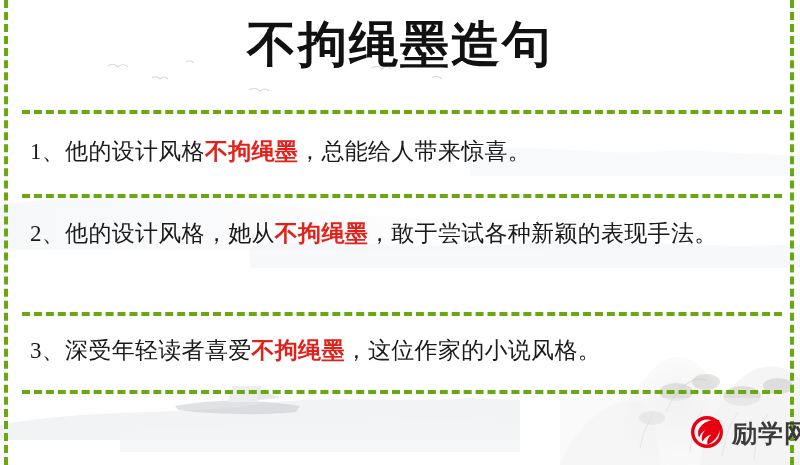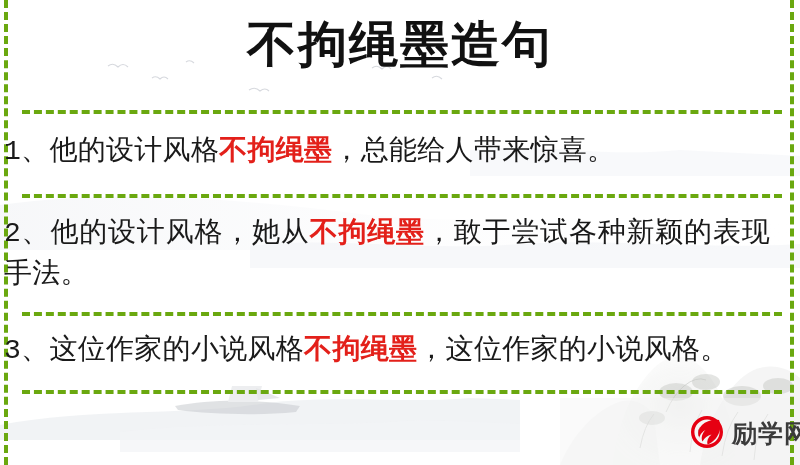--- a/index.html
+++ b/index.html
@@ -76,26 +76,26 @@
     border-top: 4px dashed #6aa80f;
     z-index: 4;
   }
   .d1 { top: 110px; }
   .d2 { top: 194px; }
   .d3 { top: 312px; }
   .d4 { top: 390px; }
 
   .sentence {
     position: absolute;
-    left: 4px;
+    left: 30px;
     width: 766px;
-    font-size: 28px;
+    font-size: 23px;
     line-height: 41px;
     color: #1a1a1a;
-    font-family: Liberation Mono, monospace;
+    font-family: Liberation Serif, serif;
     text-align: justify;
     letter-spacing: 0.3px;
   }
   .s1 { top: 131px; }
   .s2 { top: 213px; }
   .s3 { top: 330px; }
 
   .hl {
     color: #e3201a;
     font-weight: bold;
@@ -208,21 +208,21 @@
 
     <div class="divider d2"></div>
 
     <div class="sentence s2">
       <span>2、</span><span>他的设计风格，她从</span><span class="hl">不拘绳墨</span><span>，敢于尝试各种新颖的表现手法。</span>
     </div>
 
     <div class="divider d3"></div>
 
     <div class="sentence s3">
-      <span>3、</span><span>这位作家的小说风格</span><span class="hl">不拘绳墨</span><span>，这位作家的小说风格。</span>
+      <span>3、</span><span>深受年轻读者喜爱</span><span class="hl">不拘绳墨</span><span>，这位作家的小说风格。</span>
     </div>
 
     <div class="divider d4"></div>
 
     <div class="logo">
       <span class="logo-mark">
         <svg viewBox="0 0 38 38" xmlns="http://www.w3.org/2000/svg">
           <path d="M19 2 C 10.2 2 3 9.2 3 18 C 3 26.8 10.2 34 19 34 C 27.8 34 35 26.8 35 18 C 35 9.2 27.8 2 19 2 Z
                    M19 5.4 C 25.9 5.4 31.6 11.1 31.6 18 C 31.6 24.9 25.9 30.6 19 30.6 C 12.1 30.6 6.4 24.9 6.4 18
                    C 6.4 11.1 12.1 5.4 19 5.4 Z" fill="#e60012"></path>

